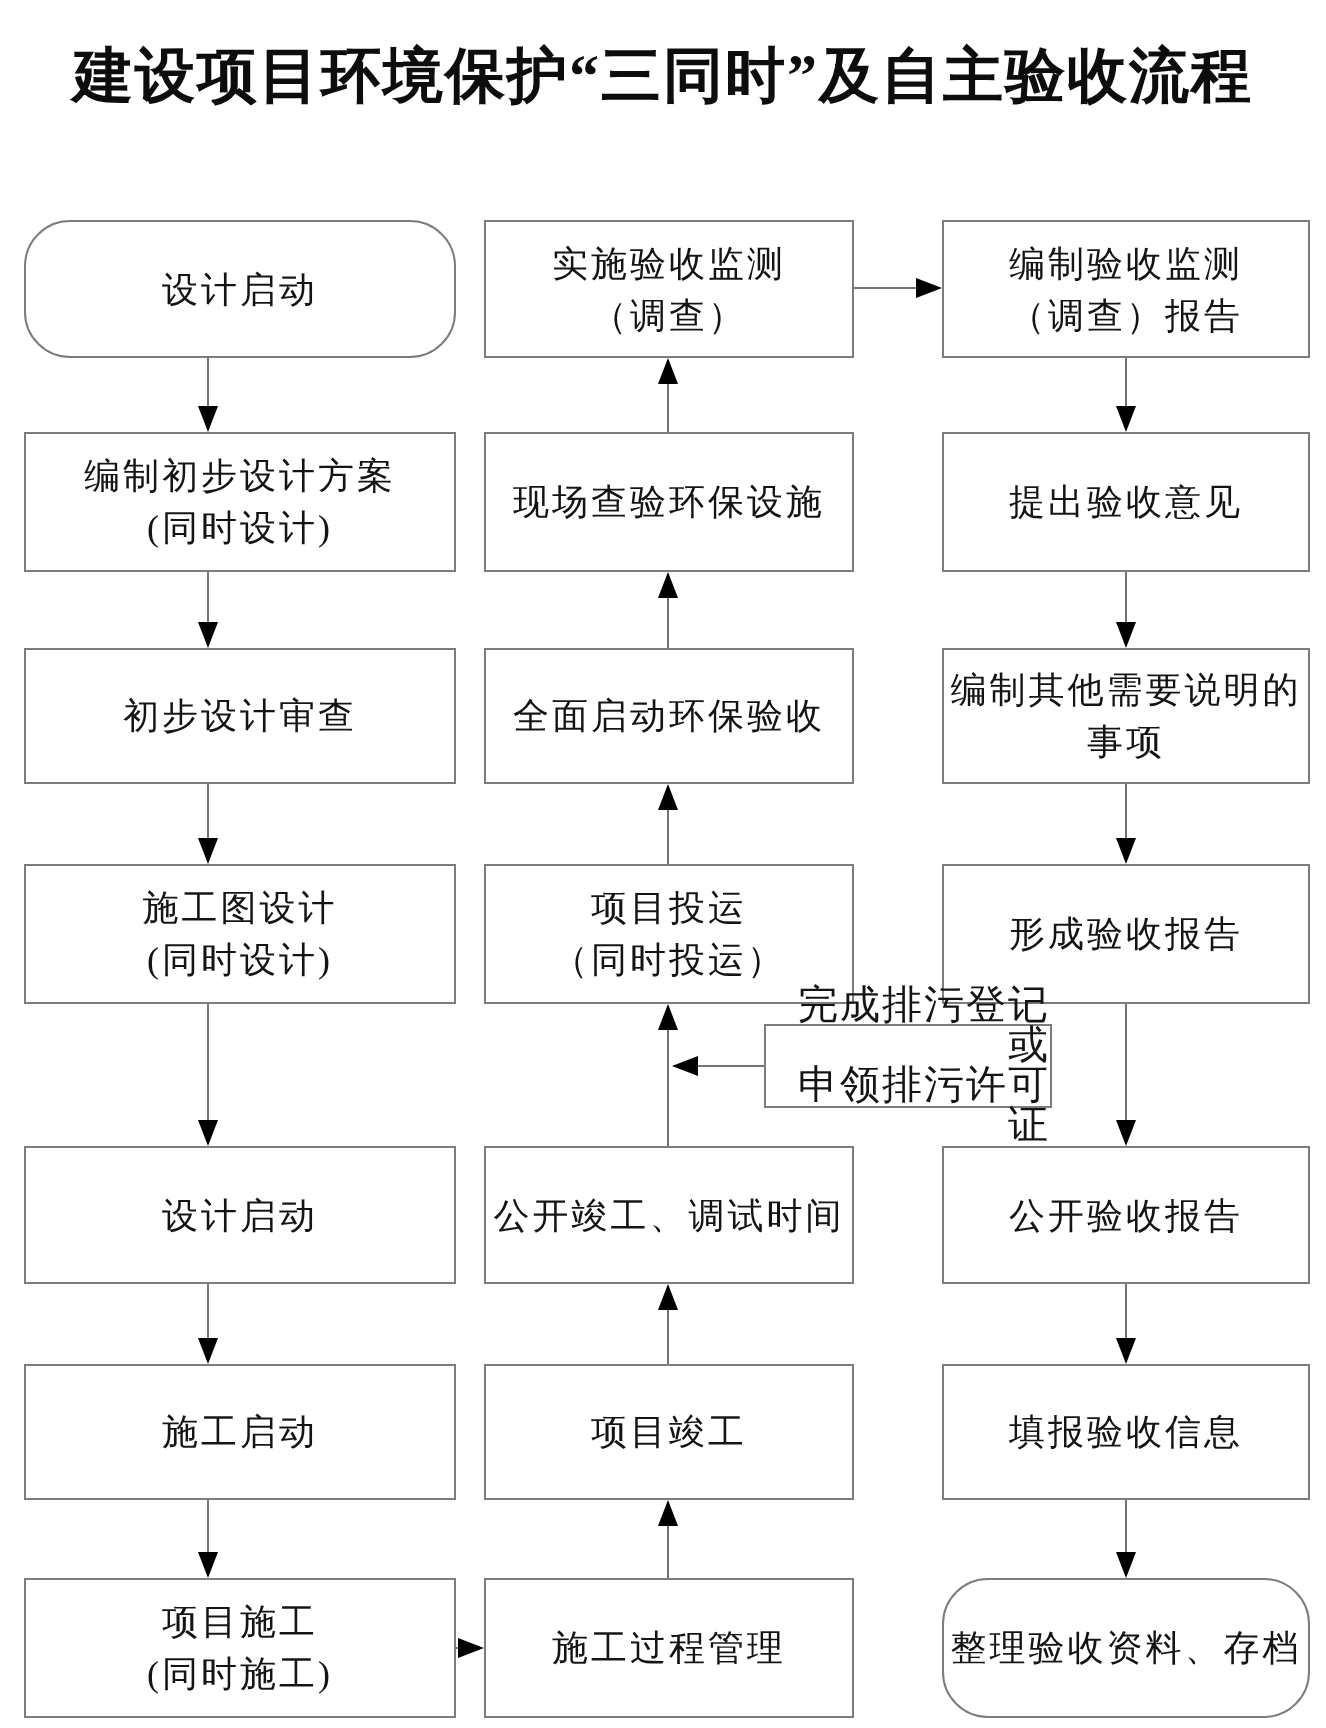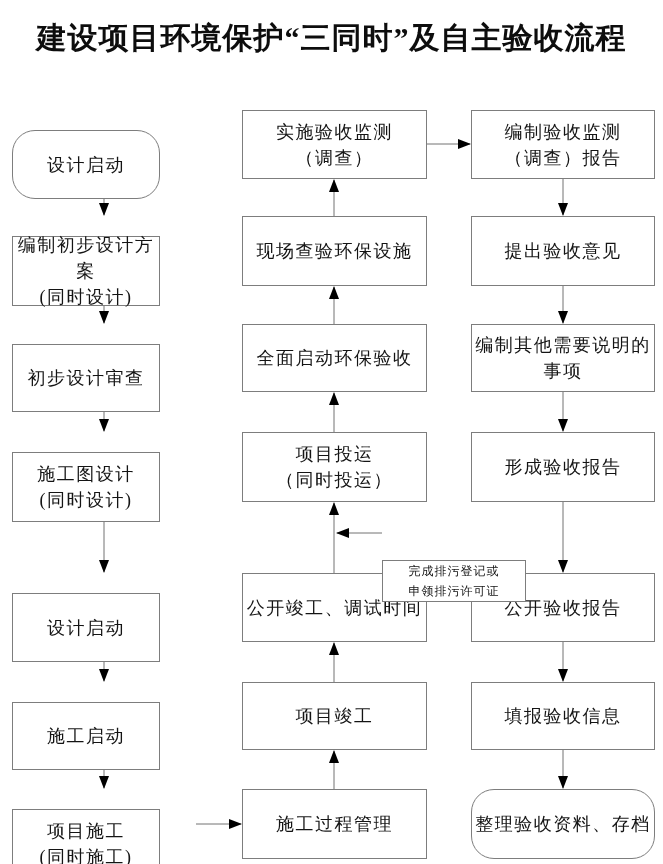--- a/index.html
+++ b/index.html
@@ -47,32 +47,31 @@
   }
   .rounded {
     border-radius: 23px;
   }
   .note {
     position: absolute;
     box-sizing: border-box;
     border: 1px solid #7d7d7d;
     background: #ffffff;
     color: #141414;
-    font-size: 12px;
+    font-size: 20px;
     line-height: 20px;
     letter-spacing: 1px;
-    text-align: left;
+    text-align: right;
     display: flex;
     align-items: center;
     justify-content: center;
     white-space: pre-line;
-    margin-top: 48px;
   }
   
-  .col-l { left: 12px;  width: 148px; margin-top: 20px; }
+  .col-l { left: 12px;  width: 216px; }
   .col-m { left: 242px; width: 185px; }
   .col-r { left: 471px; width: 184px; }
   .row1 { top: 110px; height: 69px; }
   .row2 { top: 216px; height: 70px; }
   .row3 { top: 324px; height: 68px; }
   .row4 { top: 432px; height: 70px; }
   .row5 { top: 573px; height: 69px; }
   .row6 { top: 682px; height: 68px; }
   .row7 { top: 789px; height: 70px; }
   #arrows {

